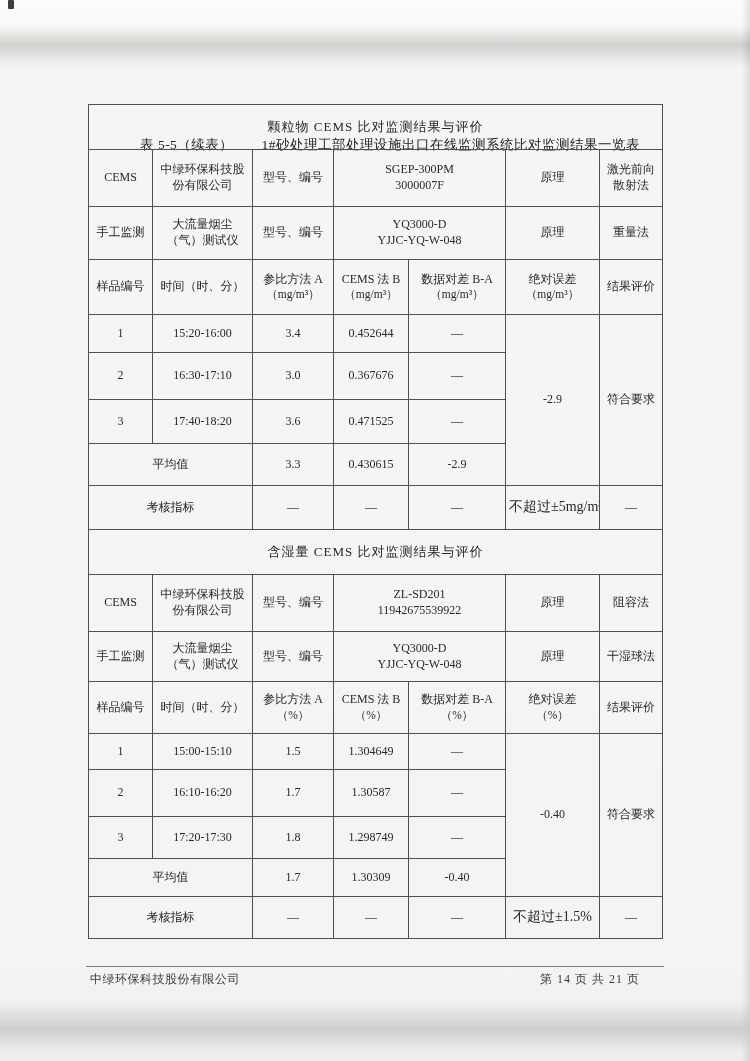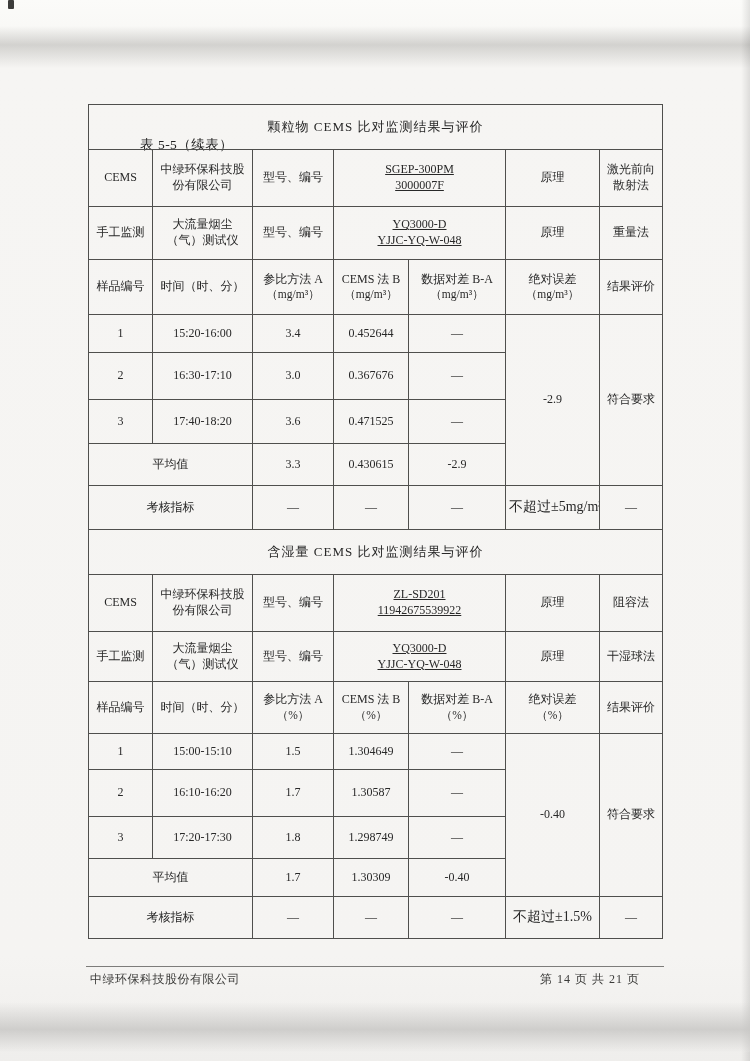--- a/index.html
+++ b/index.html
@@ -46,21 +46,21 @@
     font-size:12px;color:#282828;
   }
   table.doc td{
     border:1px solid #4f4f4d;
     text-align:center;vertical-align:middle;
     padding:2px 3px;line-height:1.3;
     overflow:hidden;
   }
   td.sec{font-size:13px;letter-spacing:1px;}
   .unit{font-size:11.5px;display:block;}
-  .hline{display:block;text-decoration:underline;}
+  .hline{display:block;}
   td.nowrap{white-space:nowrap;font-size:14px;}
   
   .h45{height:45px}.h57{height:57px}.h53{height:53px}.h55{height:55px}
   .h38{height:38px}.h47{height:47px}.h44{height:44px}.h42{height:42px}
   .h50{height:50px}.h52{height:52px}.h36{height:36px}
   
   .footer-line{
     position:absolute;top:966px;left:86px;width:578px;
     border-top:1px solid #7d7c7a;
   }
@@ -77,20 +77,21 @@
 <body>
 
 <div class="page">
   <div class="band-top"></div>
   <div class="mark-top-left"></div>
   <div class="edge-right"></div>
 
   <div class="title-row">
     <span class="lbl">表 5-5（续表）</span>
     <span class="gap"></span>
+    <span>1#砂处理工部处理设施出口在线监测系统比对监测结果一览表</span>
   </div>
 
   <div class="tbl-wrap">
     <table class="doc">
       <colgroup>
         <col style="width:64px">
           <col style="width:100px">
           <col style="width:81px">
         <col style="width:75px">
           <col style="width:97px">

